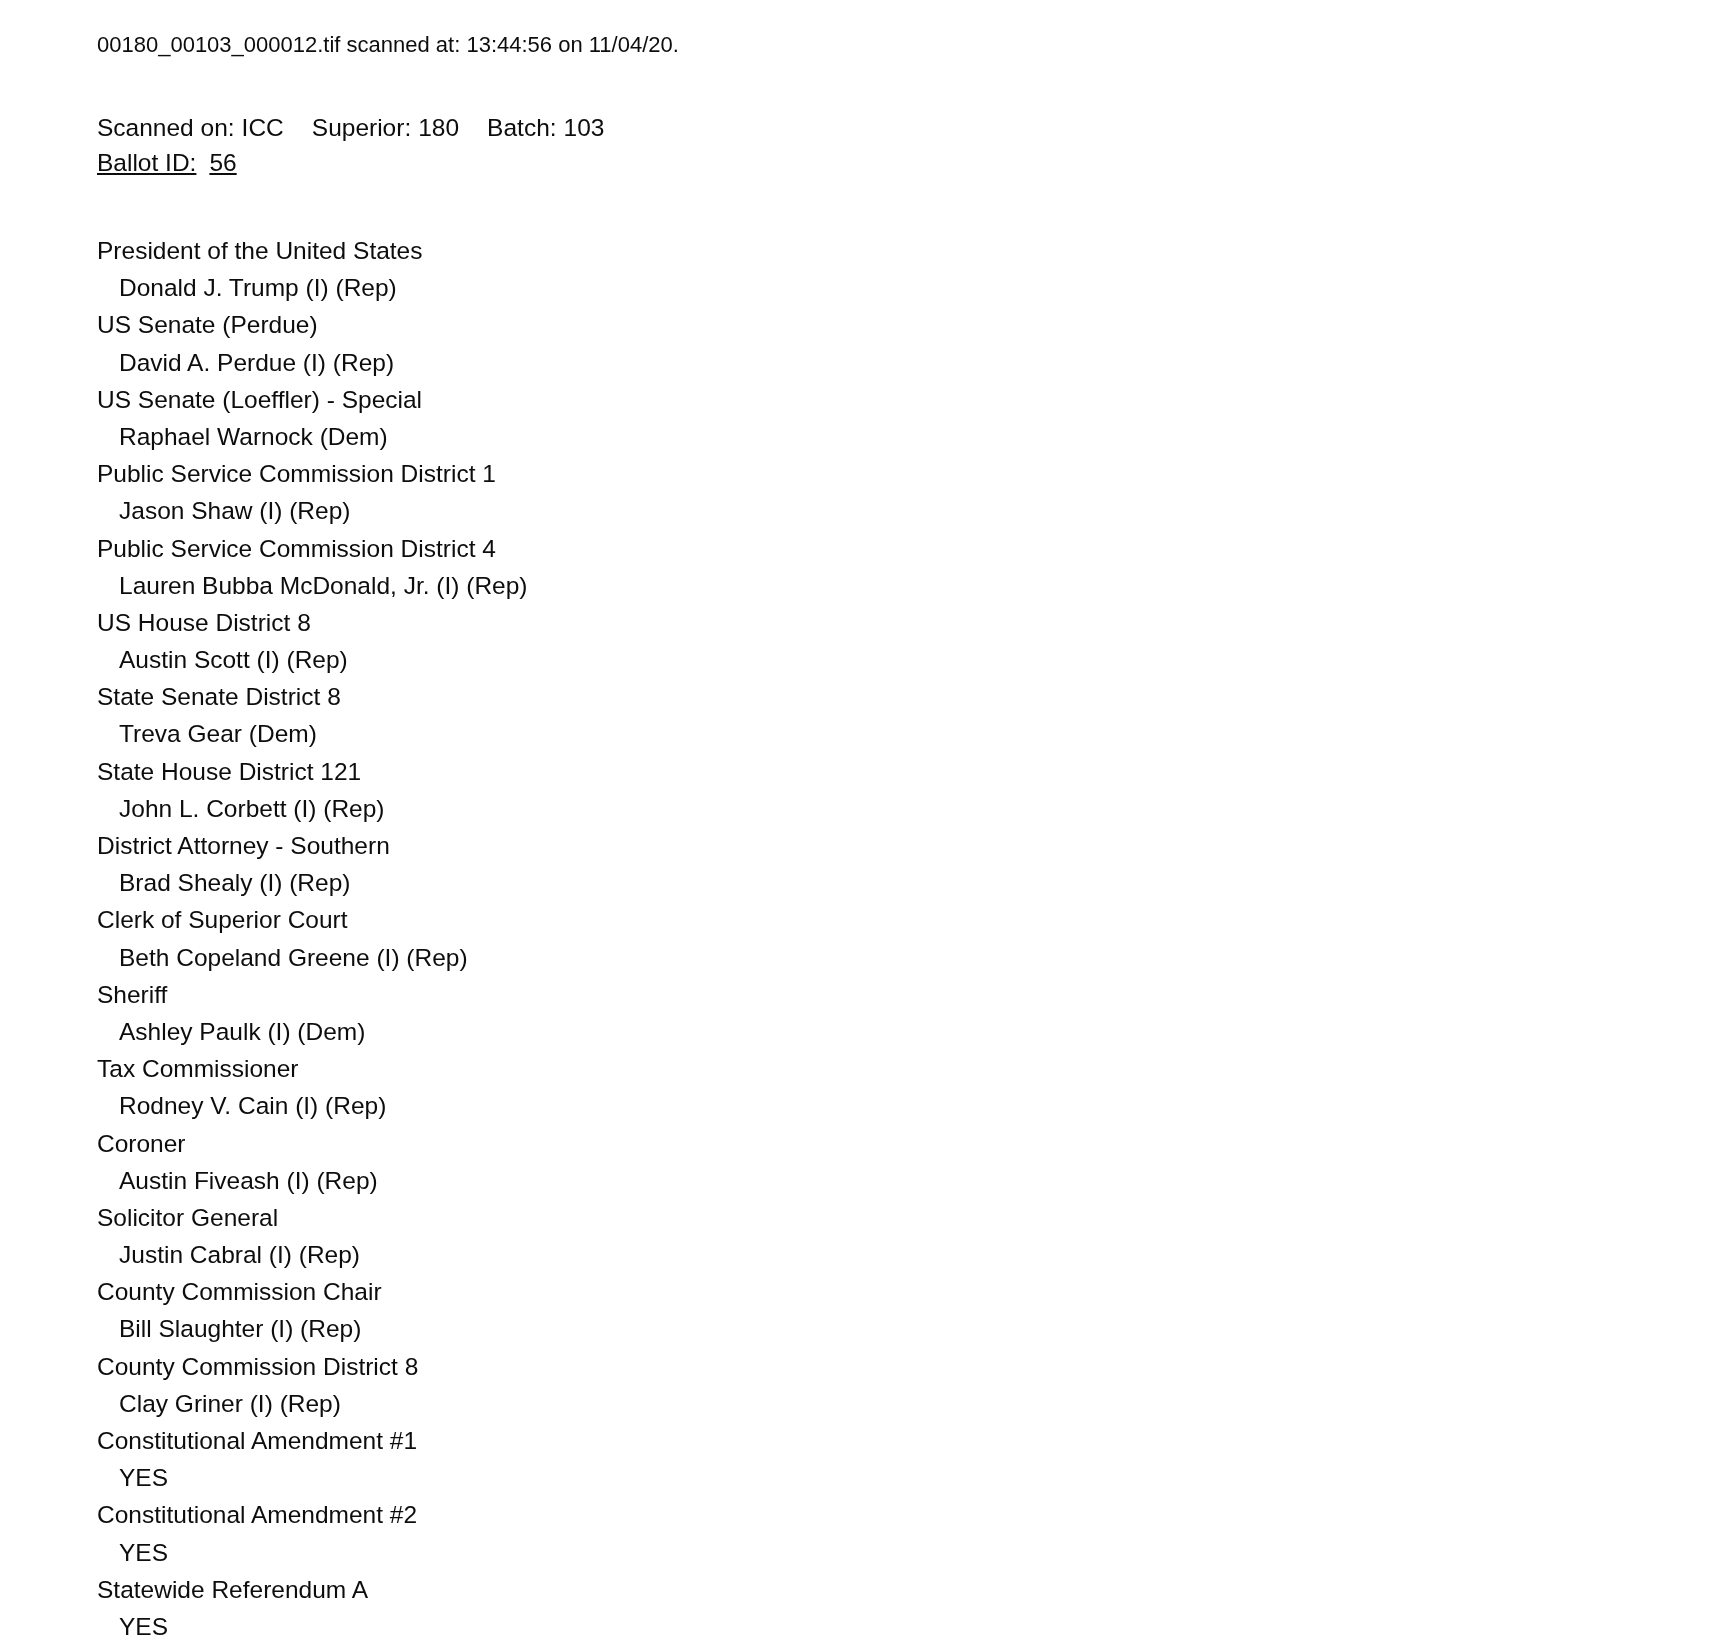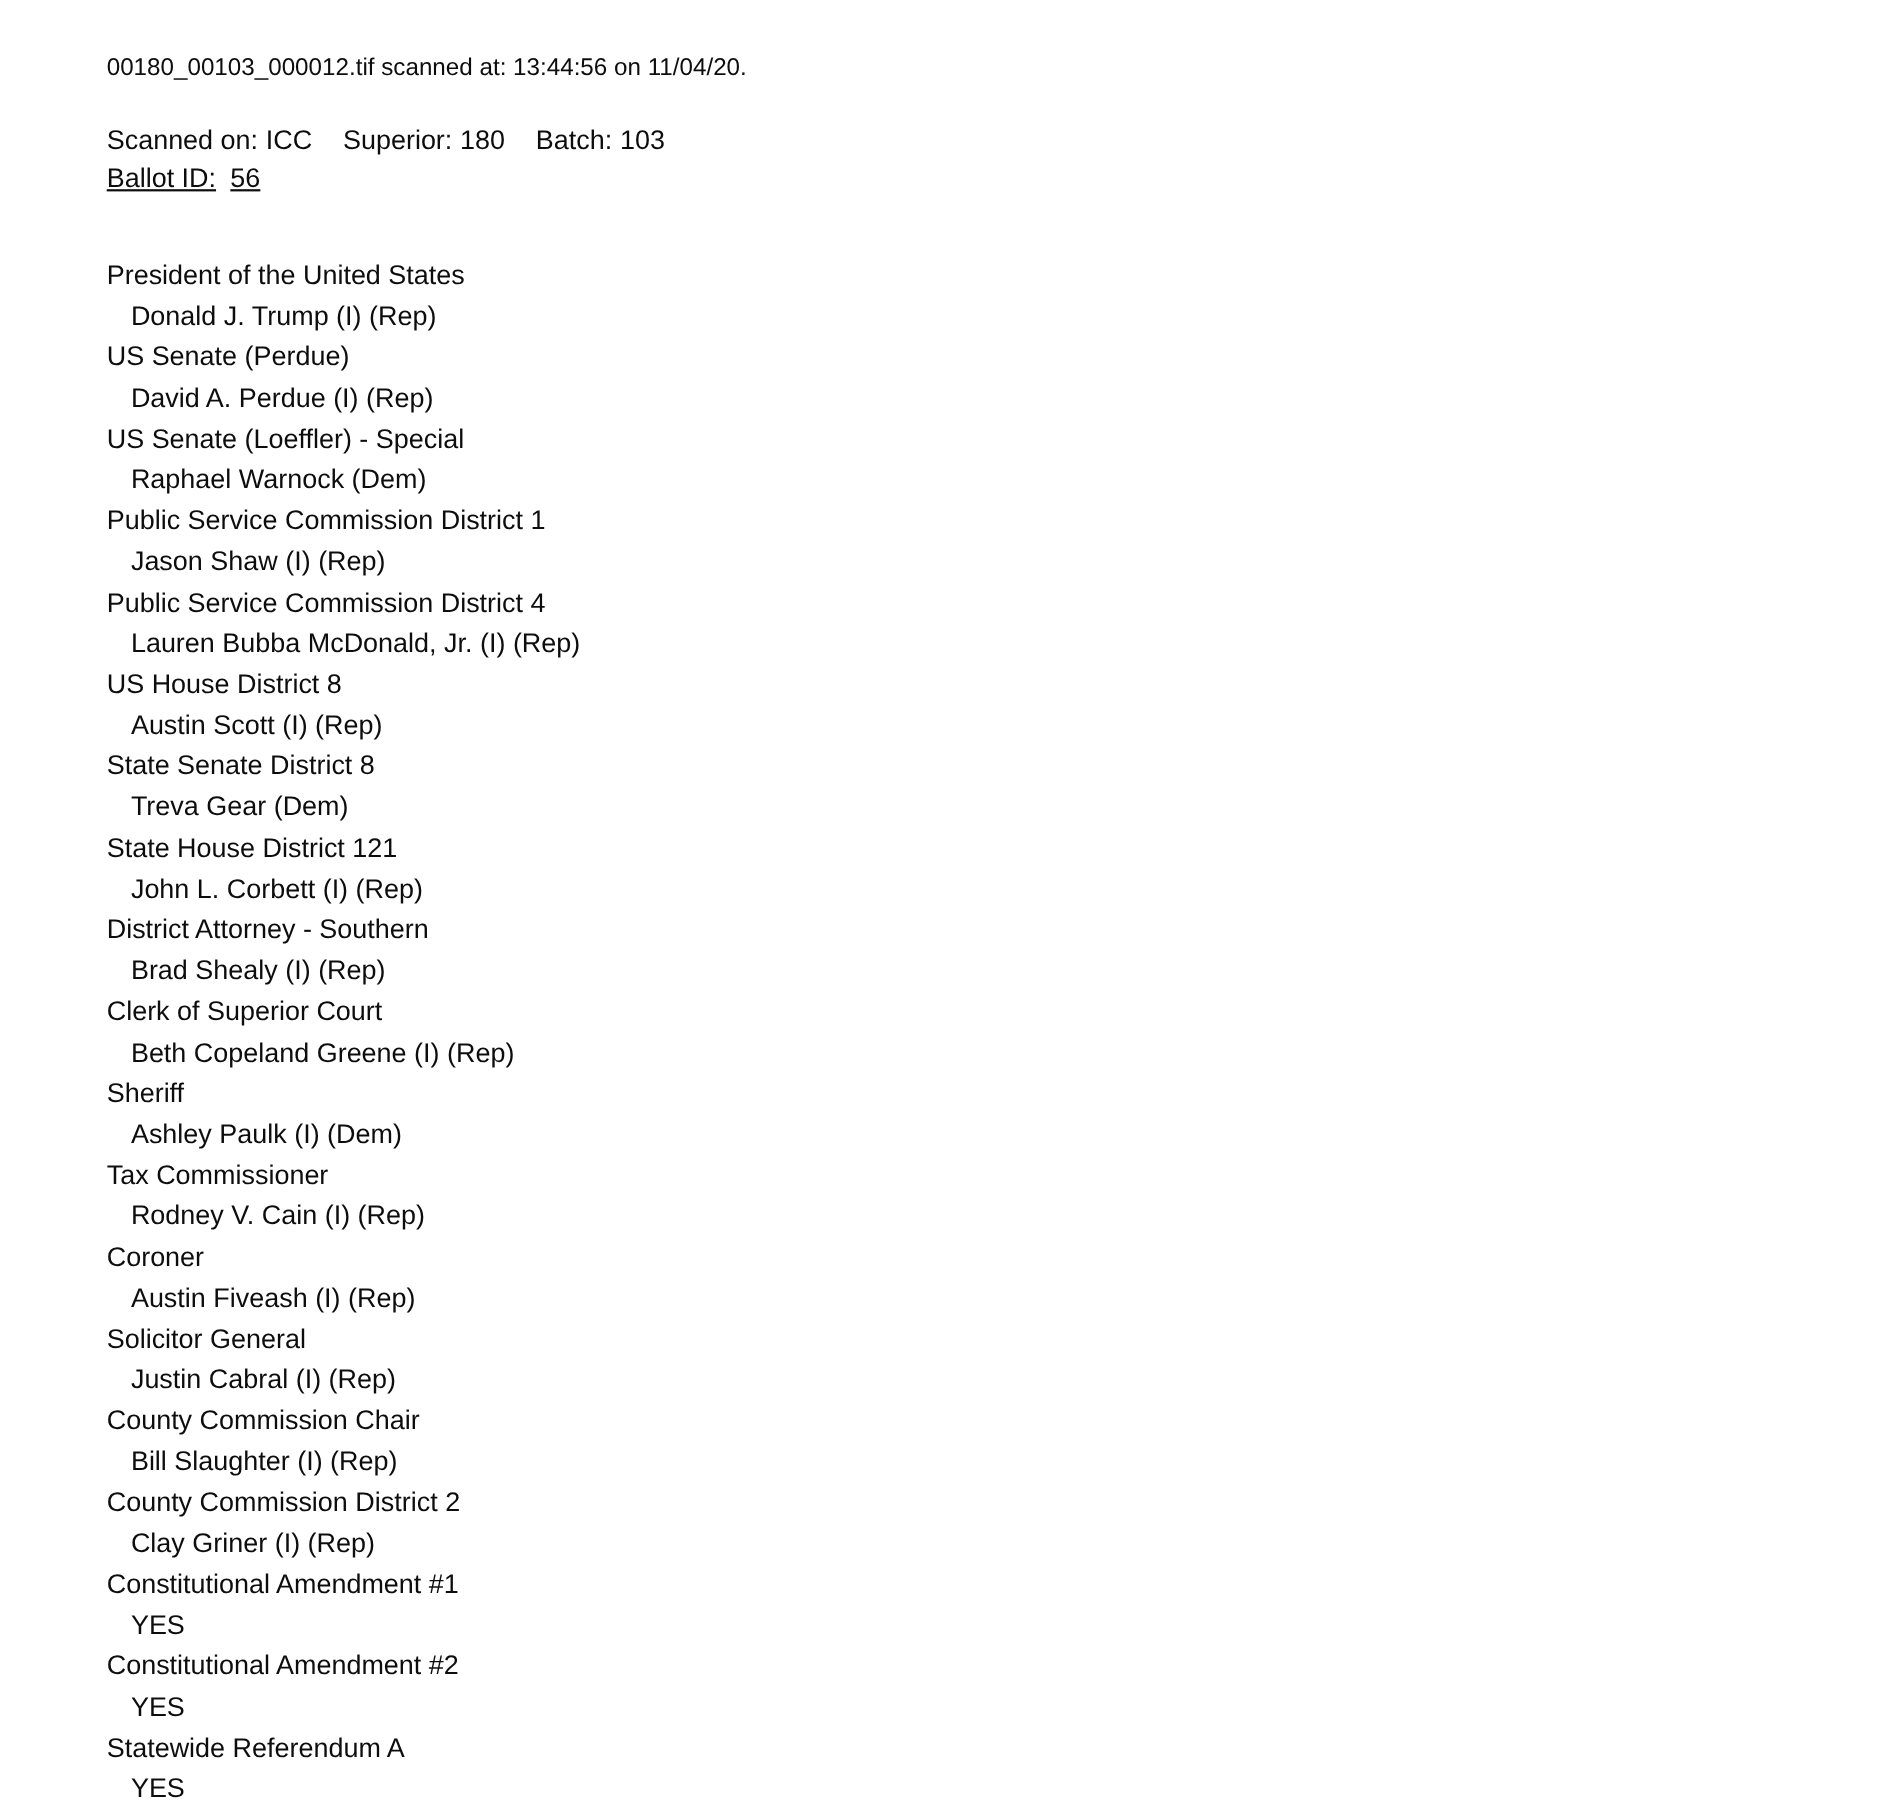--- a/index.html
+++ b/index.html
@@ -16,21 +16,21 @@
     font-family: "Liberation Sans", sans-serif;
     overflow: hidden;
   }
   .abs-line {
     position: absolute;
     left: 97px;
     white-space: nowrap;
     line-height: 1;
   }
   .scan-header {
-    top: 50px;
+    top: 34px;
     font-size: 22px;
   }
   .scan-info {
     top: 116px;
     font-size: 24.5px;
     display: flex;
     column-gap: 28px;
   }
   .scan-info .field {
     display: inline-flex;
@@ -156,21 +156,21 @@
       <div class="contest-office">Solicitor General</div>
       <div class="contest-selection">Justin Cabral (I) (Rep)</div>
     </div>
 
     <div class="contest-row">
       <div class="contest-office">County Commission Chair</div>
       <div class="contest-selection">Bill Slaughter (I) (Rep)</div>
     </div>
 
     <div class="contest-row">
-      <div class="contest-office">County Commission District 2</div>
+      <div class="contest-office">County Commission District 8</div>
       <div class="contest-selection">Clay Griner (I) (Rep)</div>
     </div>
 
     <div class="contest-row">
       <div class="contest-office">Constitutional Amendment #1</div>
       <div class="contest-selection">YES</div>
     </div>
 
     <div class="contest-row">
       <div class="contest-office">Constitutional Amendment #2</div>

